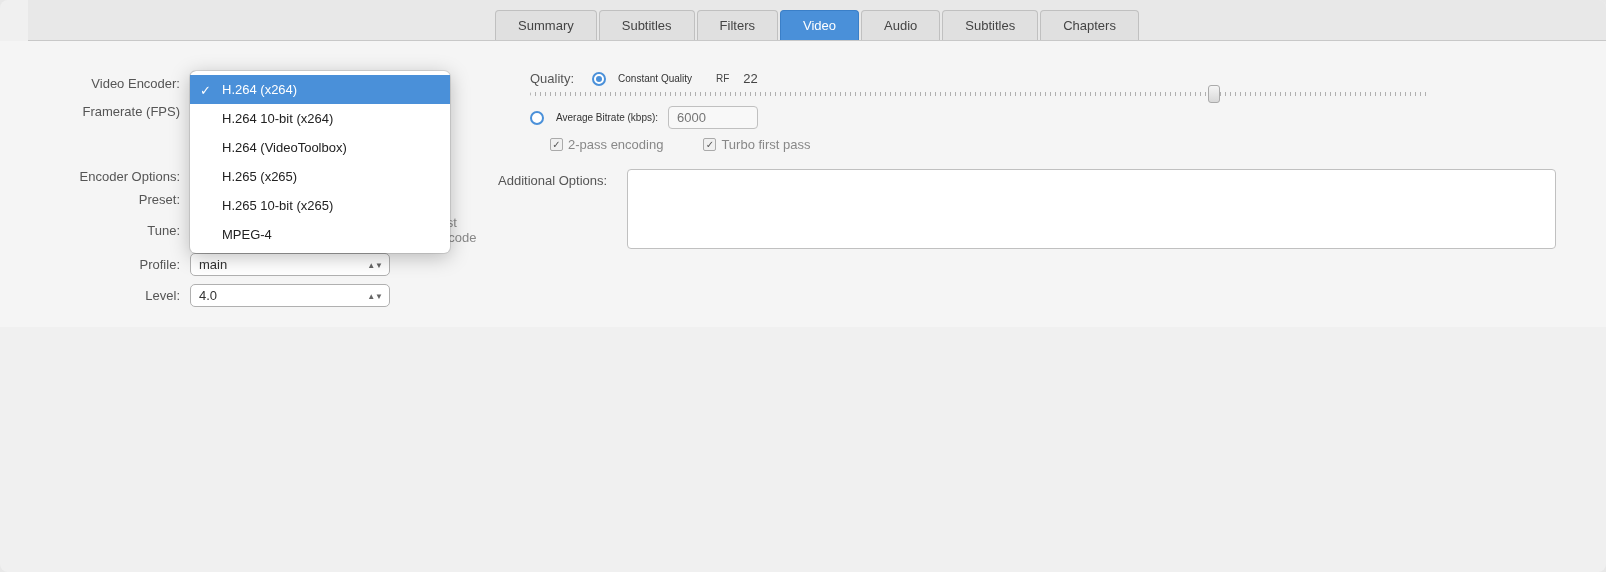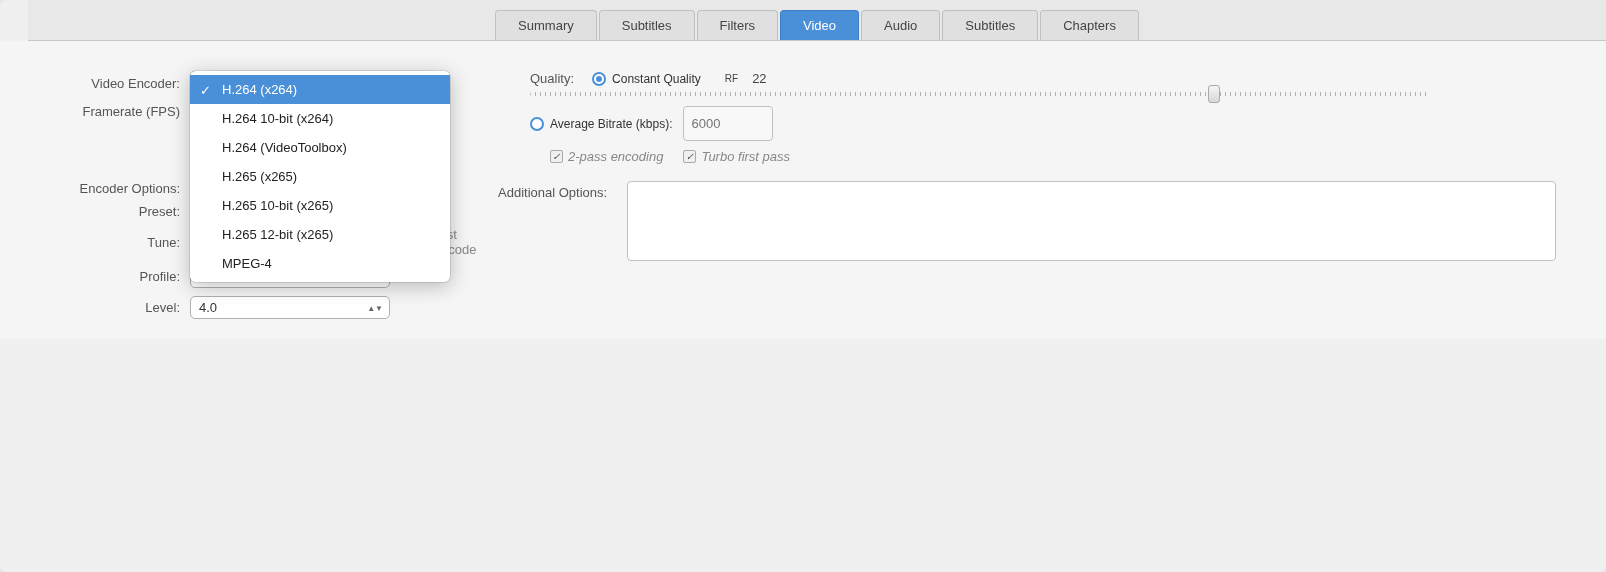--- a/index.html
+++ b/index.html
@@ -144,22 +144,22 @@
 
     .quality-label-static {
       font-size: 13px;
       color: #555;
       margin-right: 4px;
     }
 
     .radio-label {
       display: flex;
       align-items: center;
-      gap: 6px;
-      font-size: 12px;
+      gap: 12px;
+      font-size: 10px;
       justify-content: space-between;
     }
 
     .radio-btn {
       width: 14px;
       height: 14px;
       border-radius: 50%;
       border: 2px solid #4a90d9;
       background: white;
       position: relative;
@@ -225,31 +225,31 @@
     .bitrate-row {
       display: flex;
       align-items: center;
       gap: 10px;
     }
 
     .bitrate-input {
       background: #f8f8f8;
       border: 1px solid #c0c0c0;
       border-radius: 4px;
-      padding: 9px 8px;
+      padding: 3px 8px;
       font-size: 13px;
       color: #aaa;
       width: 90px;
     }
 
     
     .pass-row {
       display: flex;
       align-items: center;
-      font-style: italic;
+      gap: 20px;
     }
 
     .checkbox-label {
       display: flex;
       align-items: center;
       gap: 5px;
       font-size: 13px;
       color: #888;
     }
 
@@ -406,23 +406,20 @@
               <div class="dropdown-item">
                 <span>H.264 (VideoToolbox)</span>
               </div>
               <div class="dropdown-item">
                 <span>H.265 (x265)</span>
               </div>
               <div class="dropdown-item">
                 <span>H.265 10-bit (x265)</span>
               </div>
               <div class="dropdown-item">
-                <span>H.265 12-bit (x265)</span>
-              </div>
-              <div class="dropdown-item">
                 <span>MPEG-4</span>
               </div>
             </div>
           </div>
         </div>
 
         <div class="settings-row" style="margin-top:8px;">
           <span class="label">Framerate (FPS)</span>
           <div class="framerate-select" style="width:250px;">
             <span></span>

